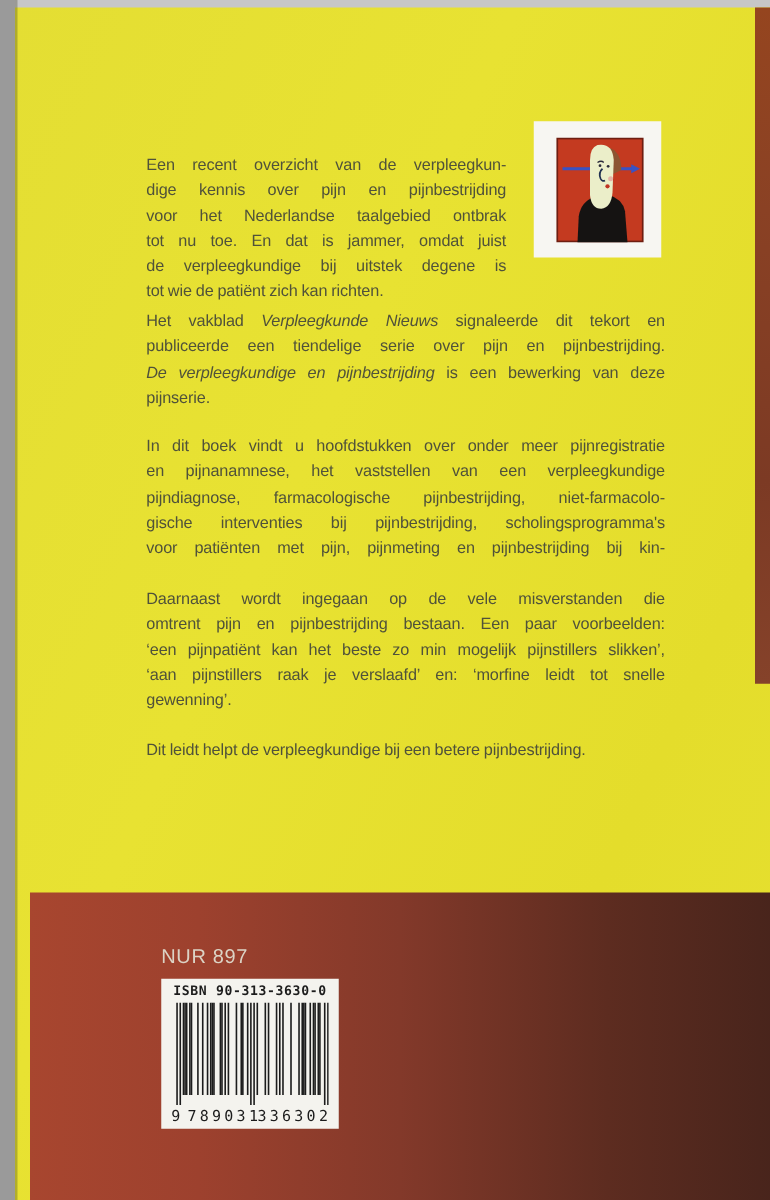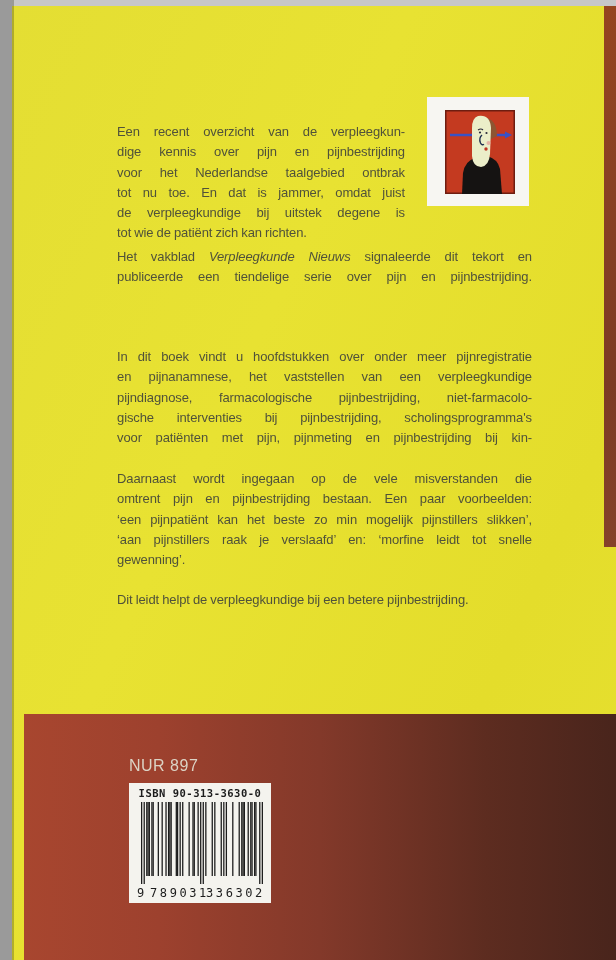--- a/index.html
+++ b/index.html
@@ -84,20 +84,22 @@
       <div class="line"><span>Een recent overzicht van de verpleegkun-</span></div>
       <div class="line"><span>dige kennis over pijn en pijnbestrijding</span></div>
       <div class="line"><span>voor het Nederlandse taalgebied ontbrak</span></div>
       <div class="line"><span>tot nu toe. En dat is jammer, omdat juist</span></div>
       <div class="line"><span>de verpleegkundige bij uitstek degene is</span></div>
       <div class="line last"><span>tot wie de patiënt zich kan richten.</span></div>
     </div>
   <div class="textblock p2">
       <div class="line"><span>Het vakblad </span><em>Verpleegkunde Nieuws</em><span> signaleerde dit tekort en</span></div>
       <div class="line"><span>publiceerde een tiendelige serie over pijn en pijnbestrijding.</span></div>
+      <div class="line"><span></span><em>De verpleegkundige en pijnbestrijding</em><span> is een bewerking van deze</span></div>
+      <div class="line last"><span>pijnserie.</span></div>
     </div>
   <div class="textblock p3">
       <div class="line"><span>In dit boek vindt u hoofdstukken over onder meer pijnregistratie</span></div>
       <div class="line"><span>en pijnanamnese, het vaststellen van een verpleegkundige</span></div>
       <div class="line"><span>pijndiagnose, farmacologische pijnbestrijding, niet-farmacolo-</span></div>
       <div class="line"><span>gische interventies bij pijnbestrijding, scholingsprogramma's</span></div>
       <div class="line"><span>voor patiënten met pijn, pijnmeting en pijnbestrijding bij kin-</span></div>
     </div>
   <div class="textblock p4">
       <div class="line"><span>Daarnaast wordt ingegaan op de vele misverstanden die</span></div>

